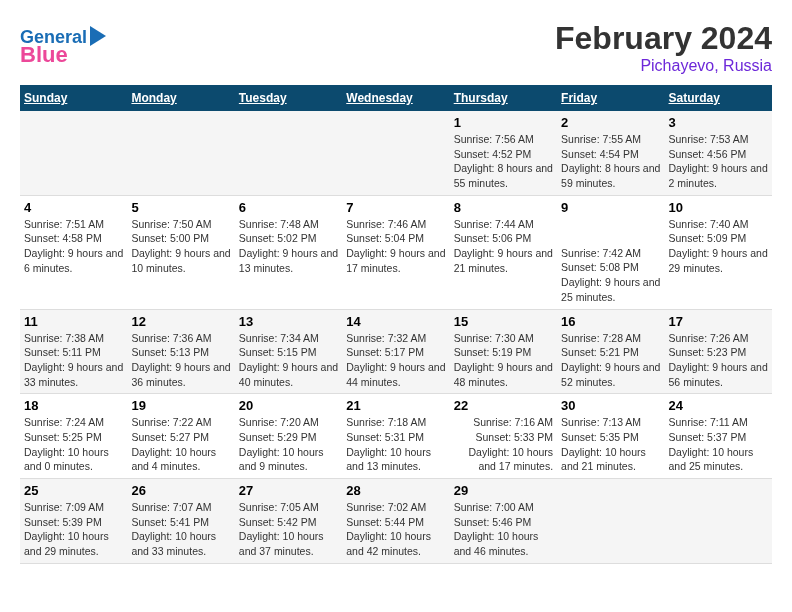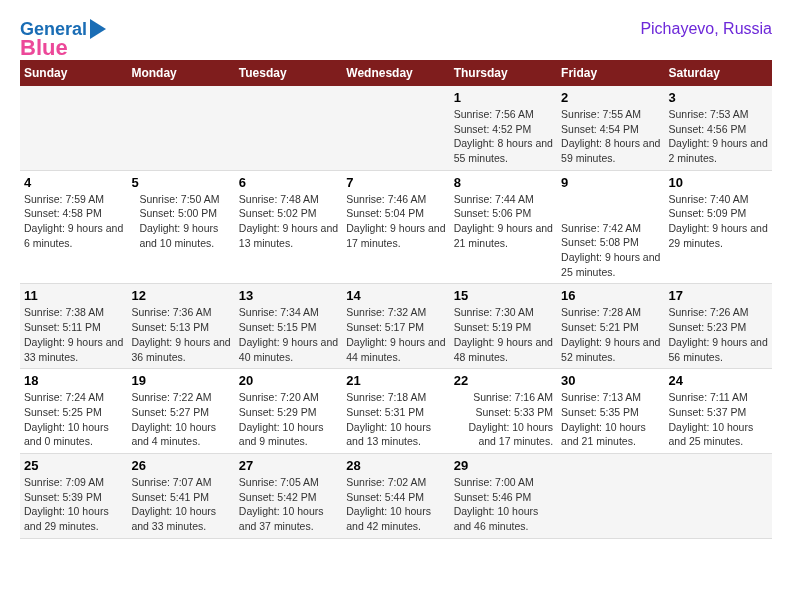--- a/index.html
+++ b/index.html
@@ -6,21 +6,22 @@
     body {
       font-family: Arial, sans-serif;
       background: #fff;
       width: 792px;
       min-height: 612px;
       padding: 20px;
     }
     .header {
       display: flex;
       justify-content: space-between;
-      align-items: flex-start;
+      align-items: center;
+      margin-bottom: 10px;
     }
     .logo {
       display: flex;
       align-items: center;
     }
     .logo-text {
       font-size: 18px;
       font-weight: bold;
       color: #333;
       line-height: 1.1;
@@ -48,22 +49,23 @@
     .subtitle {
       font-size: 16px;
       color: #6d28d9;
     }
     table {
       width: 100%;
       border-collapse: collapse;
       font-size: 11px;
     }
     thead tr {
-      background-color: #7f1d1d;
+      background-color: #0c4a6e;
       color: white;
+      text-decoration: underline;
     }
     thead th {
       padding: 6px 4px;
       text-align: left;
       font-weight: bold;
       font-size: 12px;
     }
     tbody tr {
       border-bottom: 1px solid #ddd;
     }
@@ -99,20 +101,21 @@
       <div style="display:flex;align-items:center;">
         <div class="logo-text">
           <span>General</span>
         </div>
         <div class="logo-arrow"></div>
       </div>
       <div class="logo-text" style="color:#ec4899;font-size:22px;margin-top:-4px;">Blue</div>
     </div>
   </div>
   <div class="title-block">
+    <div class="main-title">February 2024</div>
     <div class="subtitle">Pichayevo, Russia</div>
   </div>
 </div>
 
 <table>
   <thead>
     <tr>
     <th>Sunday</th>
         <th>Monday</th>
         <th>Tuesday</th>
@@ -143,27 +146,27 @@
         <td>
           <div class="day-number">3</div>
           <div class="day-info" style="white-space: pre-line;">Sunrise: 7:53 AM
 Sunset: 4:56 PM
 Daylight: 9 hours and 2 minutes.</div>
         </td>
       </tr>
       <tr>
         <td>
           <div class="day-number">4</div>
-          <div class="day-info" style="white-space: pre-line;">Sunrise: 7:59 AM
+          <div class="day-info" style="white-space: pre-line;">Sunrise: 7:51 AM
 Sunset: 4:58 PM
 Daylight: 9 hours and 6 minutes.</div>
         </td>
         <td>
           <div class="day-number">5</div>
-          <div class="day-info" style="white-space: pre-line; margin-left: 8px;">Sunrise: 7:50 AM
+          <div class="day-info" style="white-space: pre-line;">Sunrise: 7:50 AM
 Sunset: 5:00 PM
 Daylight: 9 hours and 10 minutes.</div>
         </td>
         <td>
           <div class="day-number">6</div>
           <div class="day-info" style="white-space: pre-line;">Sunrise: 7:48 AM
 Sunset: 5:02 PM
 Daylight: 9 hours and 13 minutes.</div>
         </td>
         <td>

